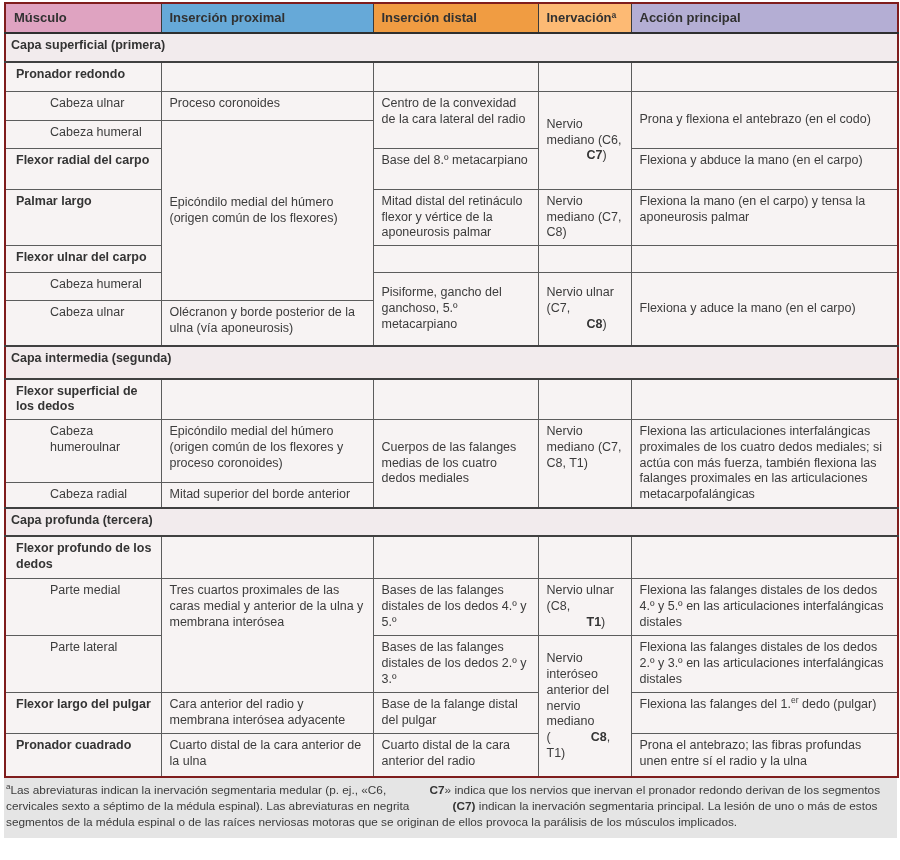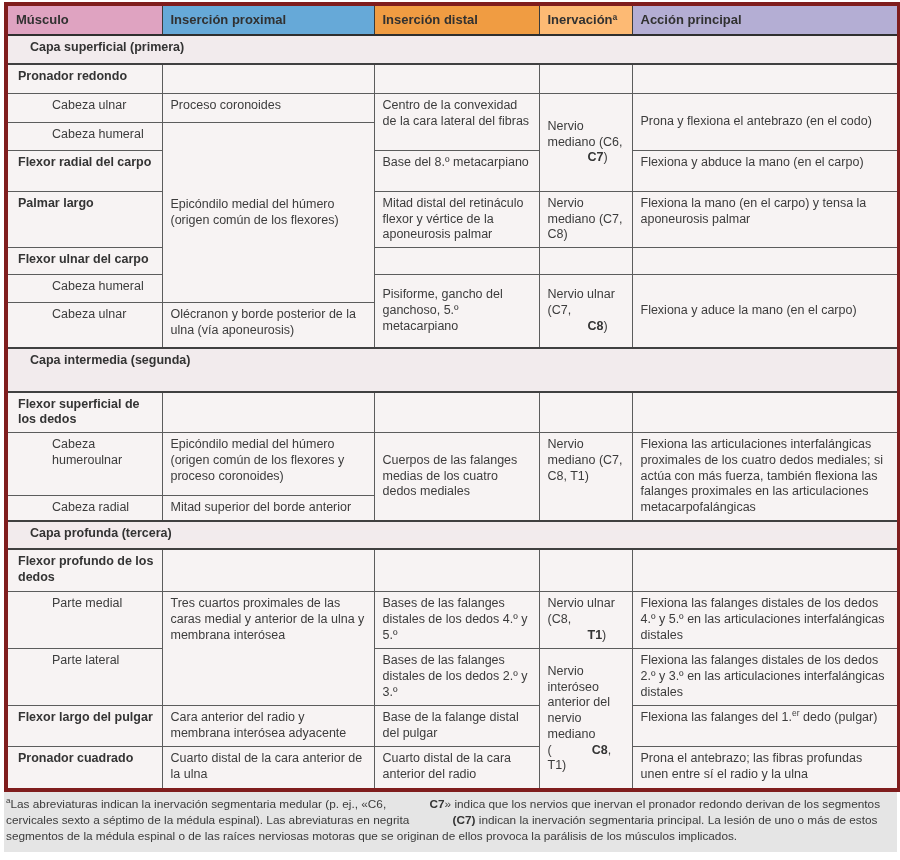--- a/index.html
+++ b/index.html
@@ -1,28 +1,28 @@
 <!DOCTYPE html>
 <html><head>
 <meta charset="utf-8">
 <style>
   html,body{margin:0;padding:0;background:#ffffff;font-family:"Liberation Sans",sans-serif;color:#3c3c3c;}
   .page{width:900px;height:860px;box-sizing:border-box;padding:2px 3px 0 4px;overflow:hidden;}
   .title-row{font-size:15px;font-weight:bold;padding:2px 0 6px 1px;letter-spacing:0.1px;color:#3a3a3a;}
   .title-label{color:#2a6cb5;margin-right:6px;}
-  table{border-collapse:collapse;table-layout:fixed;width:893px;border:4px solid #7f1d1d;}
+  table{border-collapse:collapse;table-layout:fixed;width:893px;border:2px solid #7f1d1d;}
   td,th{border:1px solid #5c5c5c;padding:4px 8px;font-size:12.5px;line-height:1.26;vertical-align:top;text-align:left;box-sizing:border-box;overflow:hidden;}
   th{font-size:13px;font-weight:bold;color:#313131;border:1px solid #3a3a3a;border-bottom:2px solid #2f2f2f;padding:6px 8px;}
   td{background:#f7f3f3;}
   .h-muscle{background:#dfa3c1;}
   .h-proximal{background:#66a9d8;}
   .h-distal{background:#f09c42;}
   .h-innervation{background:#fdba74;}
   .h-action{background:#b4aed4;}
-  .band td{background:#f2ebed;font-weight:bold;color:#333;border-top:2px solid #404040;border-bottom:2px solid #404040;padding-left:22px;}
+  .band td{background:#f2ebed;font-weight:bold;color:#333;border-top:2px solid #404040;border-bottom:2px solid #404040;padding-left:5px;}
   .b{font-weight:bold;color:#343434;margin-left:40px;}
   .mus{padding-left:10px;}
   .sub{padding-left:44px;}
   .vm{vertical-align:middle;}
   sup{font-size:68%;line-height:0;}
   .footnote{width:893px;box-sizing:border-box;background:#e5e5e5;font-size:11.8px;line-height:1.32;color:#3b3b3b;padding:5px 2px 8px 2px;}
 </style>
 </head>
 <body>
 
@@ -55,21 +55,21 @@
       <td class="b mus">Pronador redondo</td>
       <td></td>
       <td></td>
       <td></td>
       <td></td>
     </tr>
 
     <tr style="height:29px">
       <td class="sub">Cabeza ulnar</td>
       <td>Proceso coronoides</td>
-      <td rowspan="2">Centro de la convexidad de la cara lateral del fibras</td>
+      <td rowspan="2">Centro de la convexidad de la cara lateral del radio</td>
       <td rowspan="3" class="vm"><span>Nervio mediano (C6, </span><span class="b">C7</span><span>)</span></td>
       <td rowspan="2" class="vm">Prona y flexiona el antebrazo (en el codo)</td>
     </tr>
 
     <tr style="height:28px">
       <td class="sub">Cabeza humeral</td>
       <td rowspan="5" class="vm">Epicóndilo medial del húmero (origen común de los flexores)</td>
     </tr>
 
     <tr style="height:41px">
@@ -97,21 +97,21 @@
       <td rowspan="2" class="vm">Pisiforme, gancho del ganchoso, 5.º metacarpiano</td>
       <td rowspan="2" class="vm"><span>Nervio ulnar (C7, </span><span class="b">C8</span><span>)</span></td>
       <td rowspan="2" class="vm">Flexiona y aduce la mano (en el carpo)</td>
     </tr>
 
     <tr style="height:45px">
       <td class="sub">Cabeza ulnar</td>
       <td>Olécranon y borde posterior de la ulna (vía aponeurosis)</td>
     </tr>
 
-    <tr class="band" style="height:44px">
+    <tr class="band" style="height:33px">
       <td colspan="5">Capa intermedia (segunda)</td>
     </tr>
 
     <tr style="height:41px">
       <td class="b mus">Flexor superficial de los dedos</td>
       <td></td>
       <td></td>
       <td></td>
       <td></td>
     </tr>

